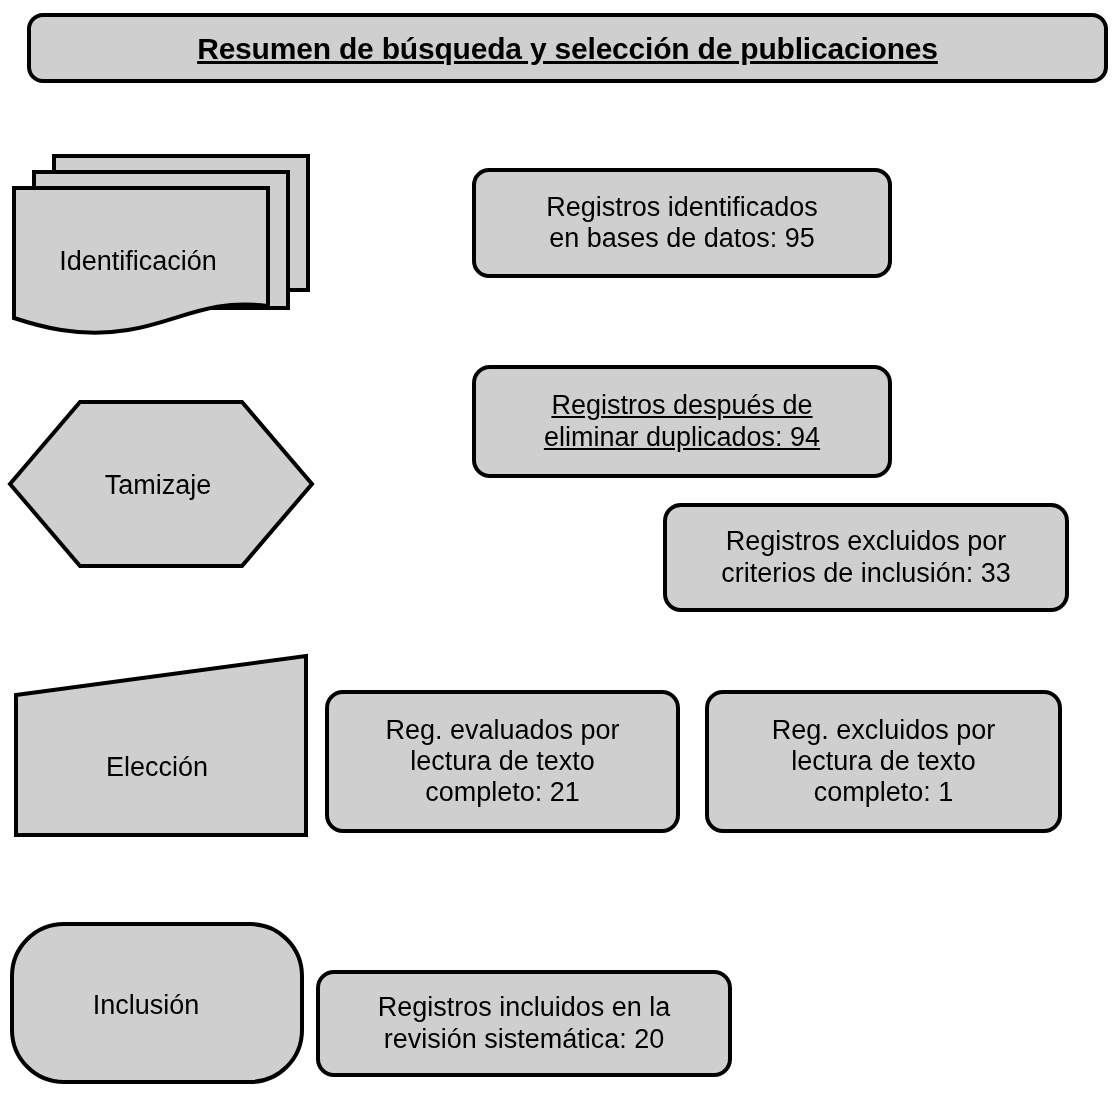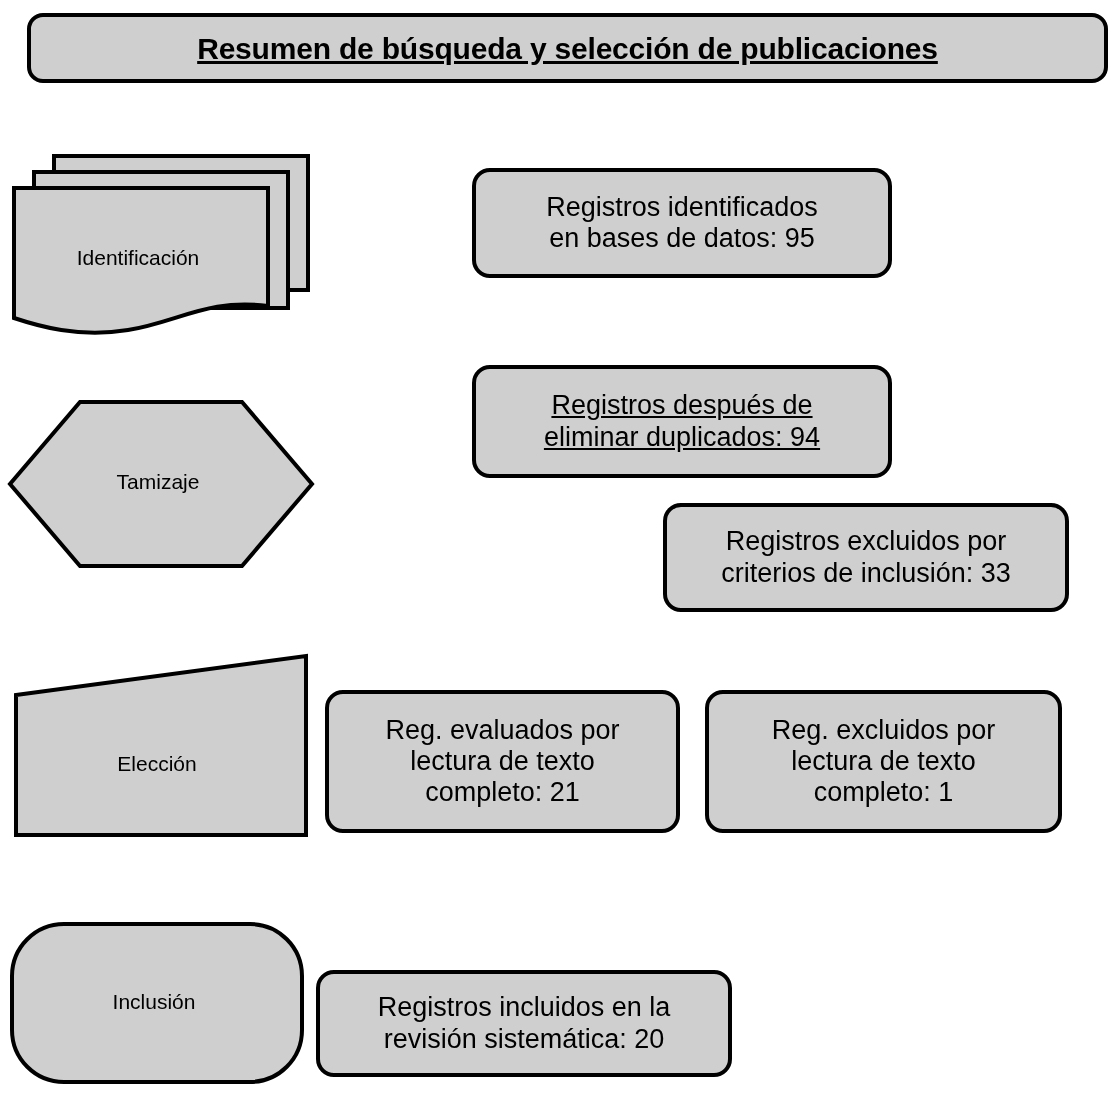--- a/index.html
+++ b/index.html
@@ -74,42 +74,42 @@
     overflow: visible;
   }
   .stage-shape .shape-path {
     fill: #cfcfcf;
     stroke: #000000;
     stroke-width: 4;
     stroke-linejoin: miter;
   }
   .stage-label {
     position: absolute;
-    font-size: 21px;
+    font-size: 27px;
     line-height: 1.15;
     text-align: center;
     white-space: nowrap;
     pointer-events: none;
   }
 
   
   #shape-identificacion { left: 8px;  top: 150px; width: 306px; height: 186px; }
   #label-identificacion { left: 8px;  top: 246px; width: 260px; }
 
   #shape-tamizaje       { left: 6px;  top: 398px; width: 310px; height: 172px; }
   #label-tamizaje       { left: 6px;  top: 470px; width: 304px; }
 
   #shape-eleccion       { left: 10px; top: 652px; width: 302px; height: 187px; }
   #label-eleccion       { left: 10px; top: 752px; width: 294px; }
 
   #shape-inclusion      { left: 8px;  top: 920px; width: 298px; height: 166px; }
-  #label-inclusion      { left: 8px;  top: 990px; width: 292px; }
+  #label-inclusion      { left: 0;  top: 990px; width: 292px; }
 
   
-  #box-identificados    { left: 472px; top: 168px; width: 420px; height: 110px; }
+  #box-identificados    { left: 472px; top: 168px; width: 420px; height: 110px; border-radius: 17px; }
   #box-duplicados       { left: 472px; top: 365px; width: 420px; height: 113px; text-decoration: underline; }
   #box-examinados       { left: 322px; top: 503px; width: 316px; height: 109px; }
   #box-excluidos-crit   { left: 663px; top: 503px; width: 406px; height: 109px; }
   #box-evaluados-texto  { left: 325px; top: 690px; width: 355px; height: 143px; }
   #box-excluidos-texto  { left: 705px; top: 690px; width: 357px; height: 143px; }
   #box-incluidos        { left: 316px; top: 970px; width: 416px; height: 107px; }
 </style>
 </head>
 <body>
 

